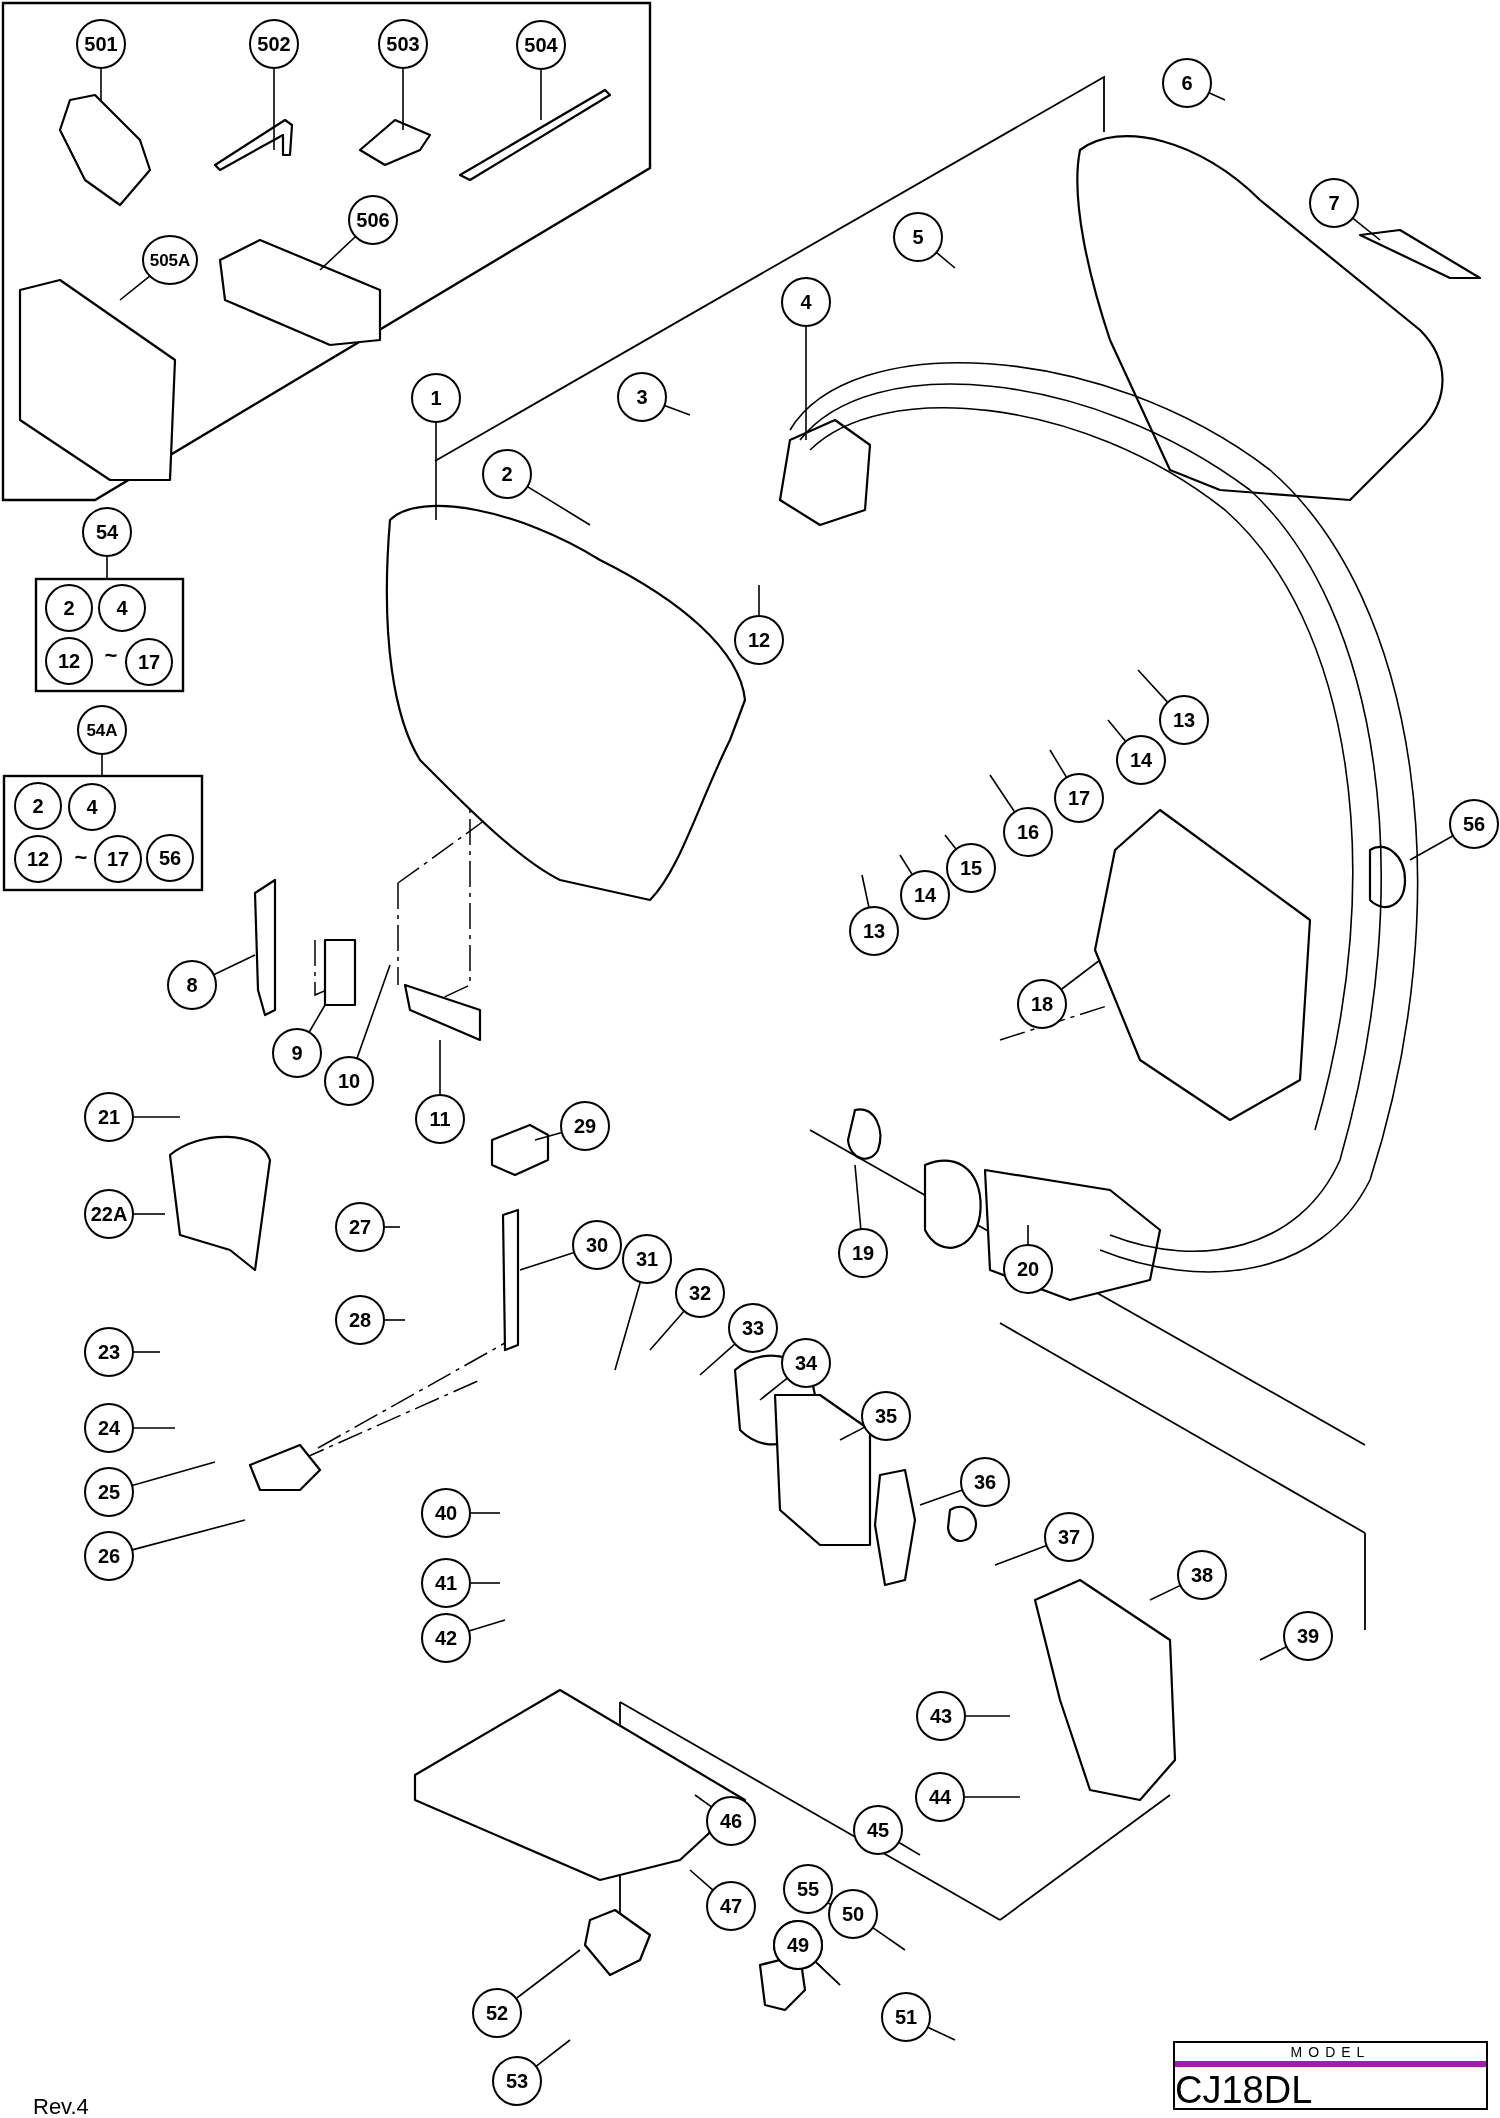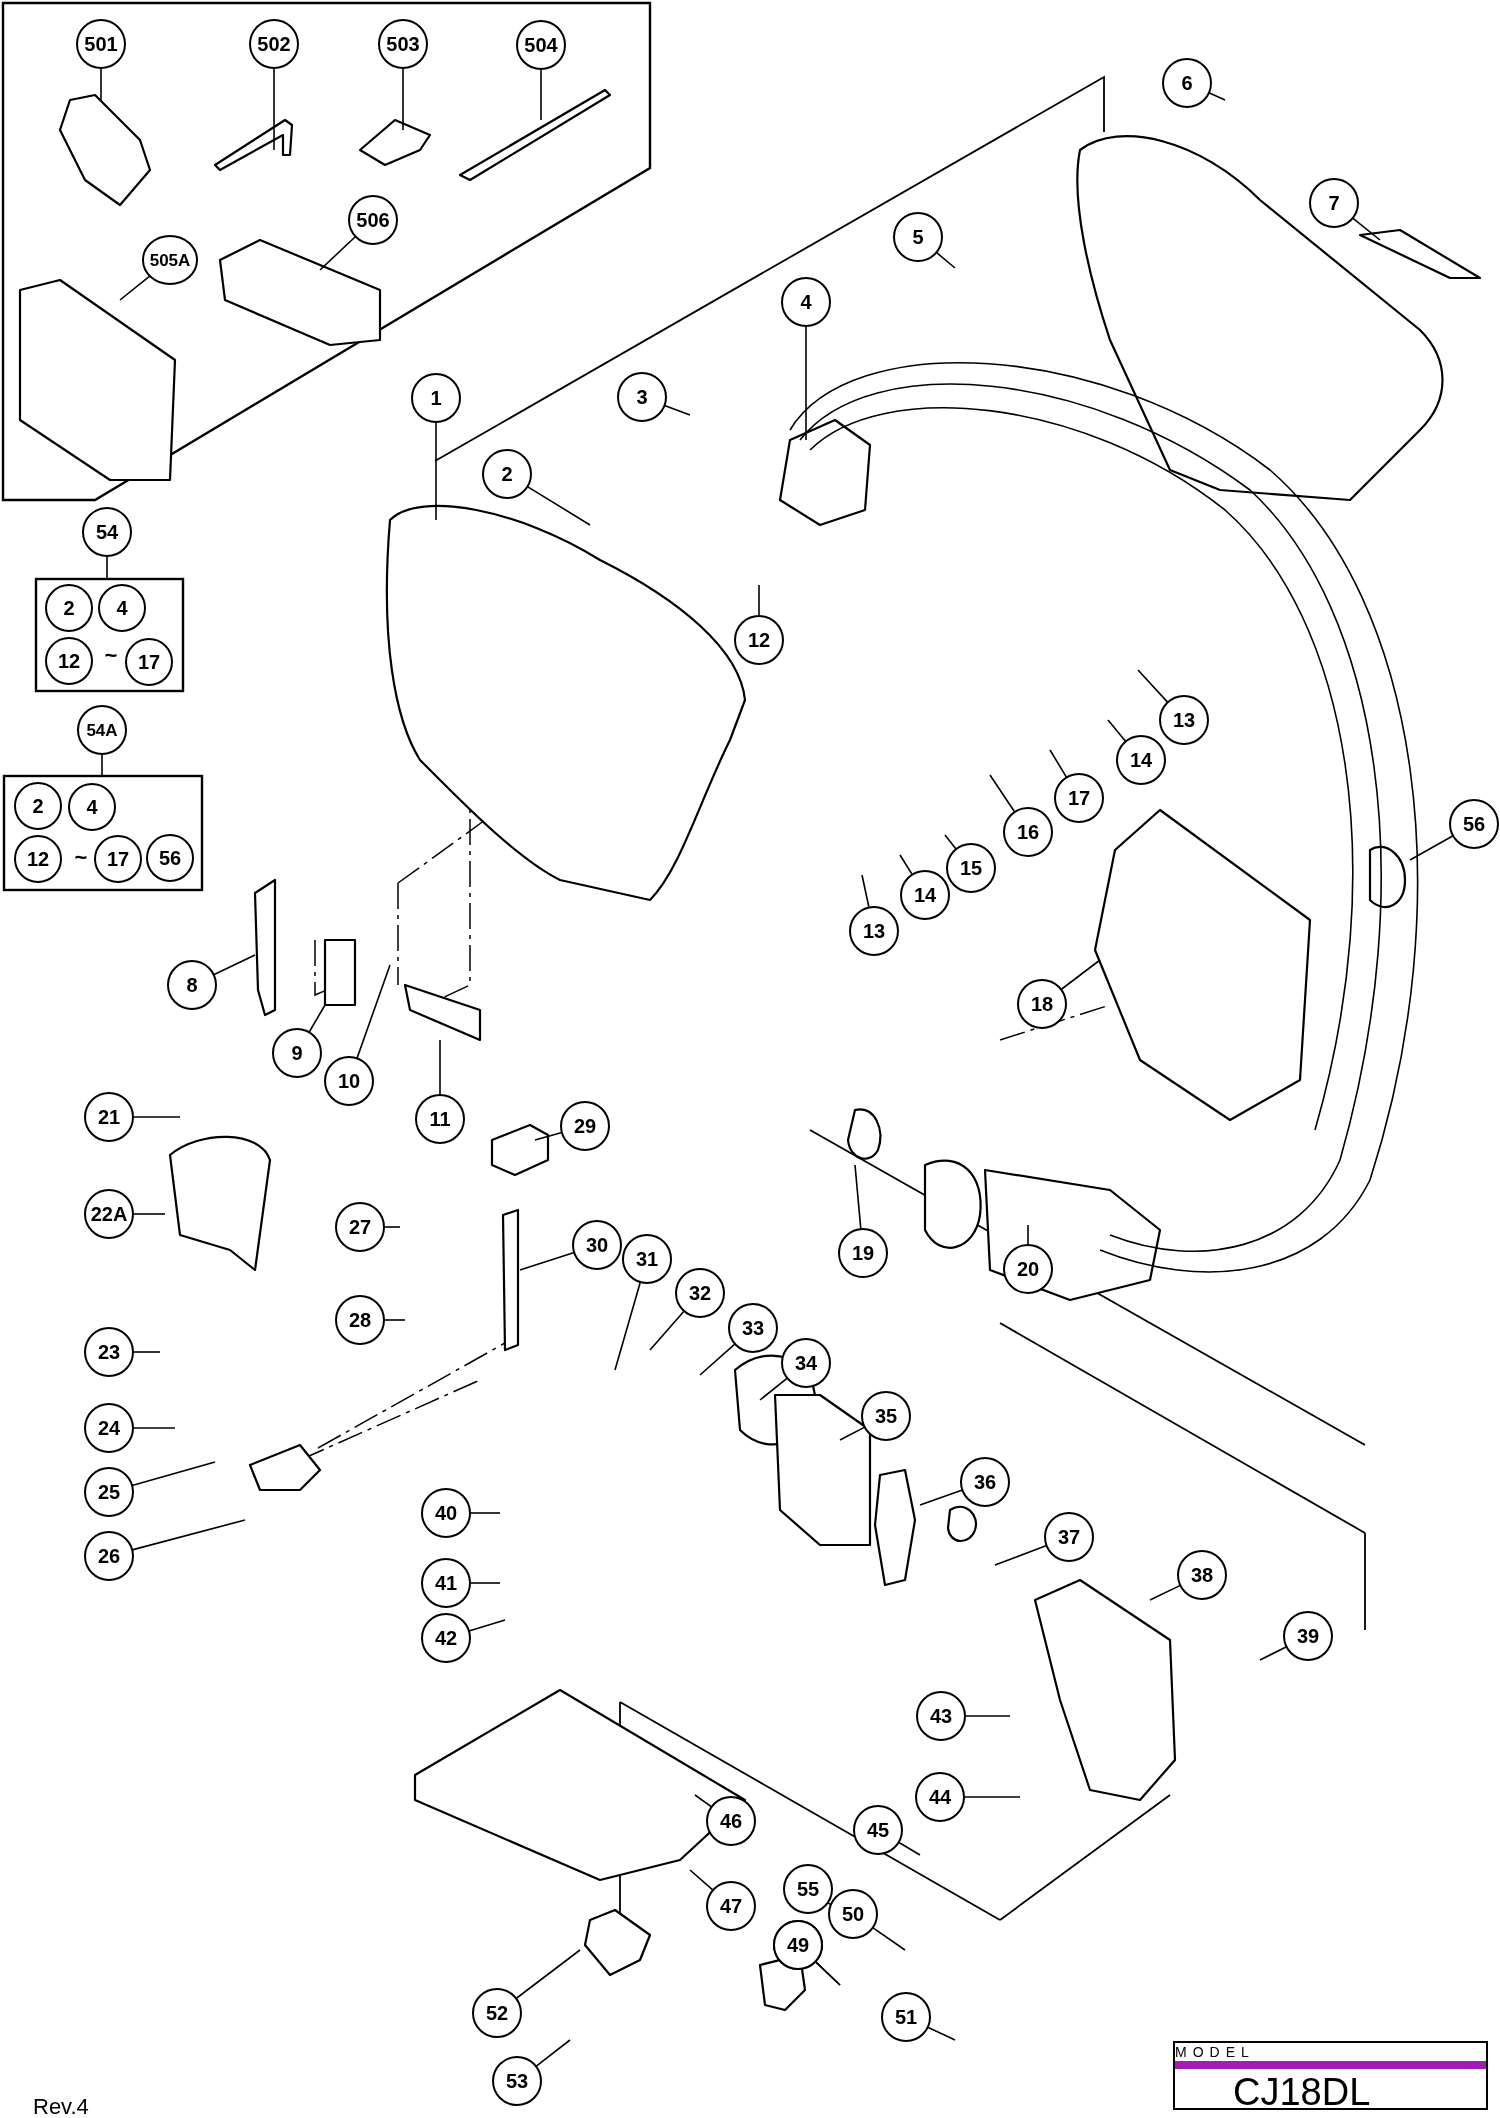--- a/index.html
+++ b/index.html
@@ -9,22 +9,22 @@
   .bubble-text { font-family:"Liberation Sans", sans-serif; font-weight:bold; font-size:20px; fill:#000; text-anchor:middle; dominant-baseline:central; }
   .bubble-text.small { font-size:17px; }
   .leader { stroke:#000; stroke-width:1.6; fill:none; }
   .frame { stroke:#000; stroke-width:1.8; fill:none; }
   .dash { stroke:#000; stroke-width:1.5; fill:none; stroke-dasharray:26 6 4 6; }
   .part { stroke:#000; stroke-width:2.2; fill:#fff; stroke-linejoin:round; }
   .wire { stroke:#000; stroke-width:1.6; fill:none; }
   .box { stroke:#000; stroke-width:2.4; fill:none; }
   .tilde { font-family:"Liberation Sans", sans-serif; font-weight:bold; font-size:22px; text-anchor:middle; dominant-baseline:central; }
   #model-box { position:absolute; left:1173px; top:2041px; width:315px; height:69px; border:2.5px solid #000; box-sizing:border-box; background:#fff; }
-  #model-label { height:18px; border-bottom:8px solid #a21caf; font-size:14px; letter-spacing:6px; text-align:left; line-height:18px; }
-  #model-value { font-size:38px; line-height:47px; padding-left:58px; }
+  #model-label { height:18px; border-bottom:6px solid #a21caf; font-size:14px; letter-spacing:6px; text-align:center; line-height:18px; }
+  #model-value { font-size:38px; line-height:47px; }
   #rev { position:absolute; left:33px; top:2094px; font-size:22px; }
 </style>
 </head>
 <body>
 
 <svg id="canvas" viewBox="0 0 1500 2118" xmlns="http://www.w3.org/2000/svg">
   <g id="frames">
       <path d="M3,3 L650,3 L650,168 L95,500 L3,500 Z" class="box"></path>
       <path d="M435,461 L1104,77 L1104,132" class="frame"></path>
       <path d="M1365,1533 L1000,1323 M1365,1533 L1365,1630" class="frame"></path>

